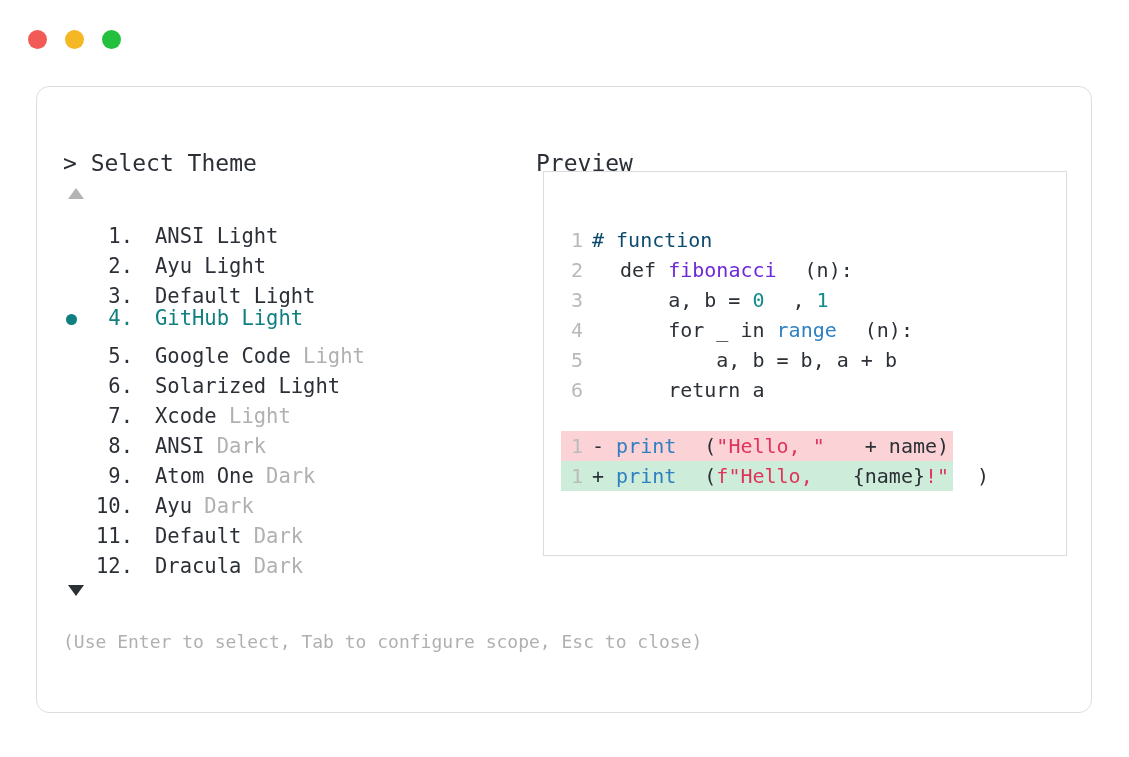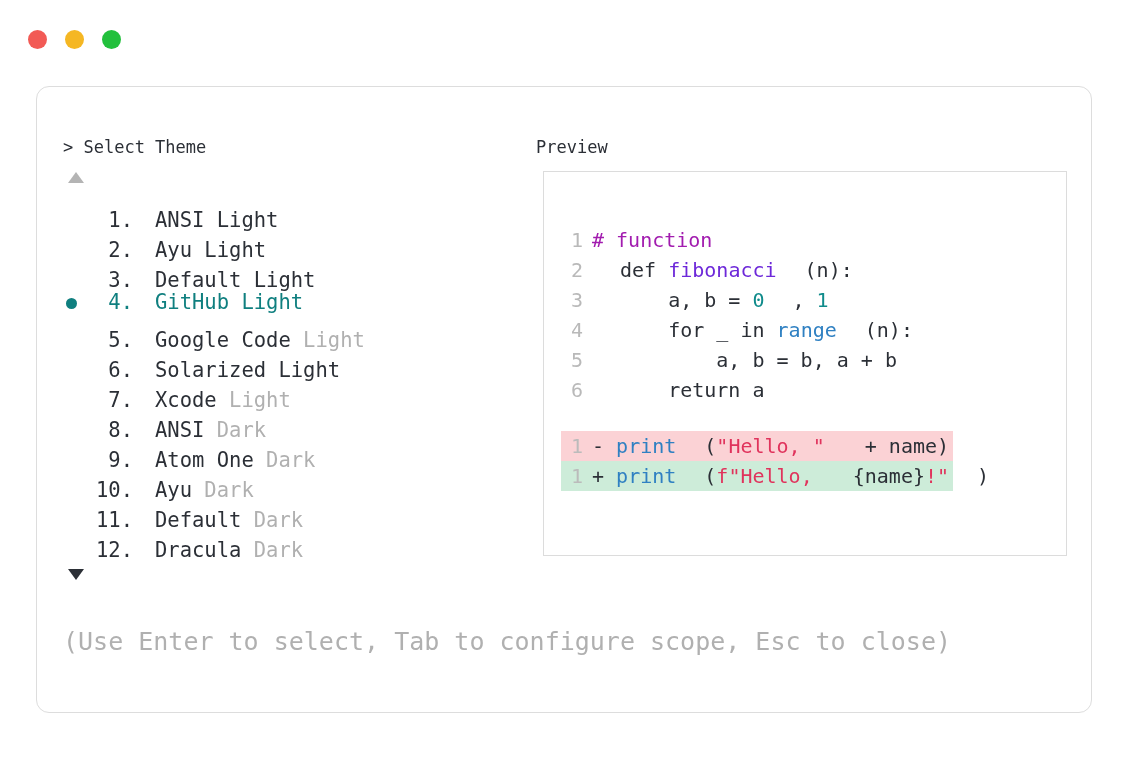--- a/index.html
+++ b/index.html
@@ -62,25 +62,26 @@
     width: 470px;
   }
   .right-col {
     position: absolute;
     left: 499px;
     top: 46px;
     width: 530px;
   }
 
   .heading {
-    font-size: 17px;
+    font-size: 23px;
     line-height: 28px;
     color: #2b2f36;
     letter-spacing: 0px;
     white-space: pre;
+    margin-top: 16px;
   }
 
   
   .arrow {
     width: 0;
     height: 0;
     border-left: 8px solid transparent;
     border-right: 8px solid transparent;
   }
   .arrow-up {
@@ -135,21 +136,21 @@
     color: #0f7f7f;
   }
   .suffix { color: #2b2f36; white-space: pre; }
   .suffix.dim { color: #b0b0b0; }
 
   
   .hint {
     position: absolute;
     left: 26px;
     top: 541px;
-    font-size: 25px;
+    font-size: 18px;
     line-height: 28px;
     color: #b0b0b0;
     white-space: pre;
   }
 
   
   .preview-box {
     position: absolute;
     left: 7px;
     top: 38px;
@@ -180,21 +181,21 @@
     white-space: pre;
   }
   .csrc {
     margin-left: 9px;
     white-space: pre;
     color: #2b2f36;
   }
   .blank { height: 26px; }
 
   
-  .tok-comment { color: #a21caf; }
+  .tok-comment { color: #0c4a6e; }
   .tok-func    { color: #6d28d9; }
   .tok-num     { color: #0f8b8b; }
   .tok-builtin { color: #2f80c2; }
   .tok-str     { color: #e0335c; }
   .tok-plain   { color: #2b2f36; margin-left: 28px; }
 
   
   .cline.diff {
     display: flex;
     width: 392px;

